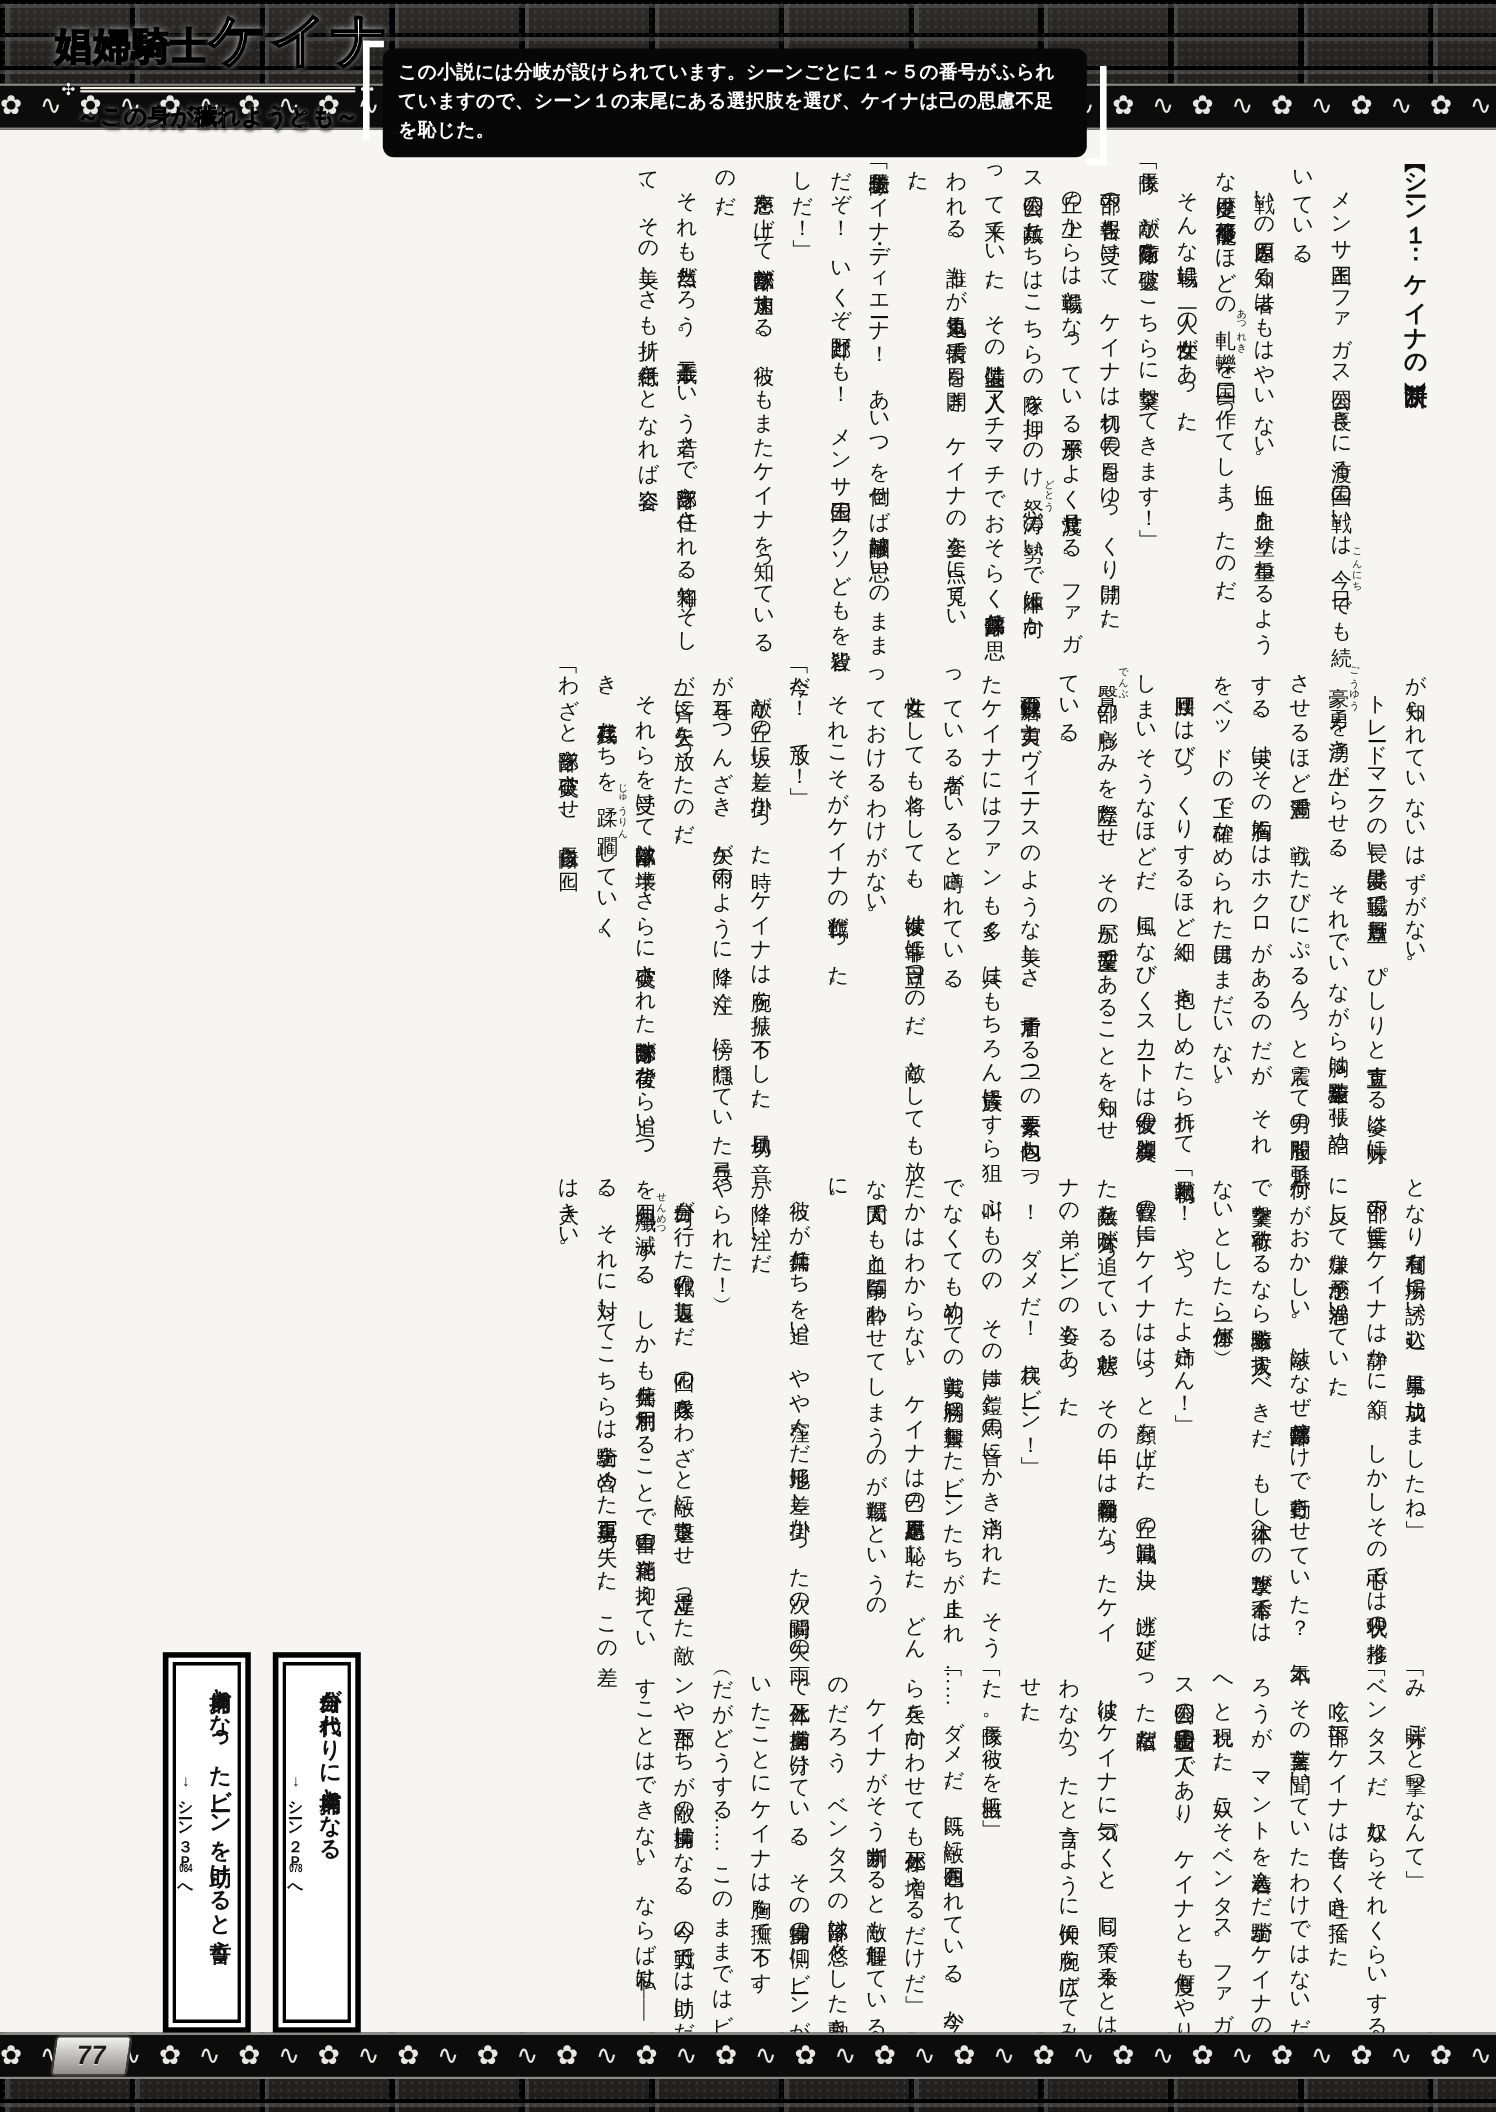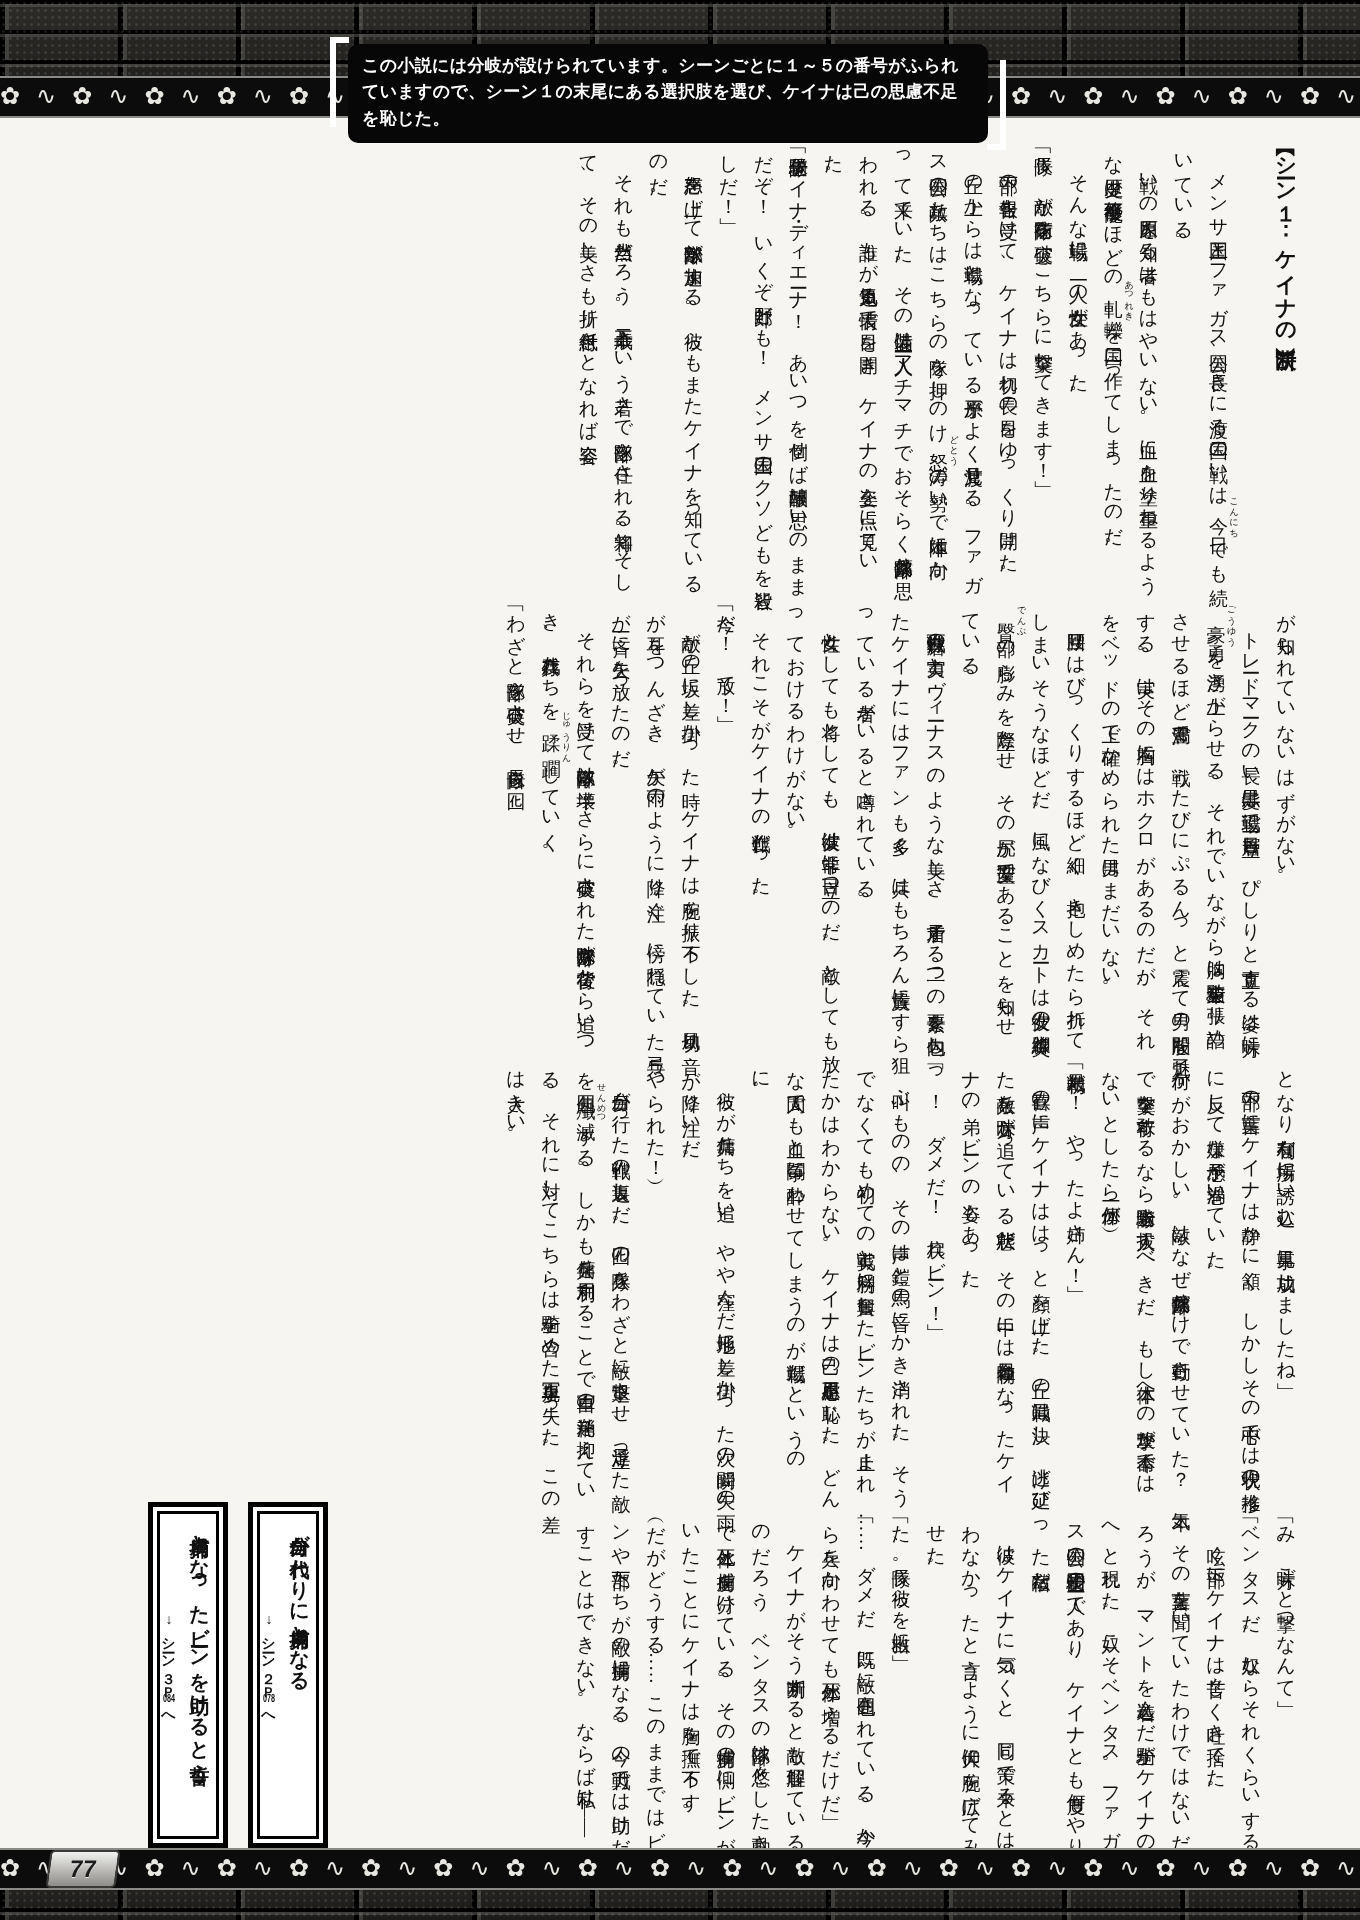--- a/index.html
+++ b/index.html
@@ -117,20 +117,31 @@
     font-size:24px;color:#1c1c1c;text-shadow:0 1px 0 rgba(255,255,255,.7);
   }
 </style>
 </head>
 <body>
 
 <div id="page">
 
   <header class="brick header">
     <div class="floral floral-top">✿∿✿∿✿∿✿∿✿∿✿∿✿∿✿∿✿∿✿∿✿∿✿∿✿∿✿∿✿∿✿∿✿∿✿∿✿∿✿∿✿∿✿∿✿∿✿∿✿∿✿∿✿∿✿∿✿∿✿∿✿∿✿∿✿∿✿∿✿∿✿∿✿∿✿∿✿∿✿∿</div>
+    <div class="logo">
+      <div class="logo-line1">
+        <span class="logo-small">娼婦騎士</span><span class="logo-large">ケイナ</span>
+      </div>
+      <div class="logo-rule">
+        <span class="orn">✣</span>
+        <span class="rule"></span>
+        <span class="orn">✣</span>
+      </div>
+      <div class="logo-sub">～この身が穢れようとも～</div>
+    </div>
     <div class="notice">この小説には分岐が設けられています。シーンごとに１～５の番号がふられていますので、シーン１の末尾にある選択肢を選び、ケイナは己の思慮不足を恥じた。</div>
   </header>
 
   <main>
     <div id="band1" class="band">
         <p class="sec-head">【シーン１：ケイナの決断】</p>
         <p class="ind">メンサ王国とファガス公国、長きに渡る二国の戦いは<ruby>今日<rt>こんにち</rt></ruby>でも続いている。</p>
         <p class="ind">戦いの原因を知る者はもはやいない。血に血を塗り重ねるような歴史は修復不可能なほどの<ruby>軋轢<rt>あつれき</rt></ruby>を二国に作ってしまったのだ。</p>
         <p class="ind">そんな戦場に、一人の女性があった。</p>
         <p class="dlg">「隊長！　敵が防衛隊を突破、こちらに突撃してきます！」</p>

